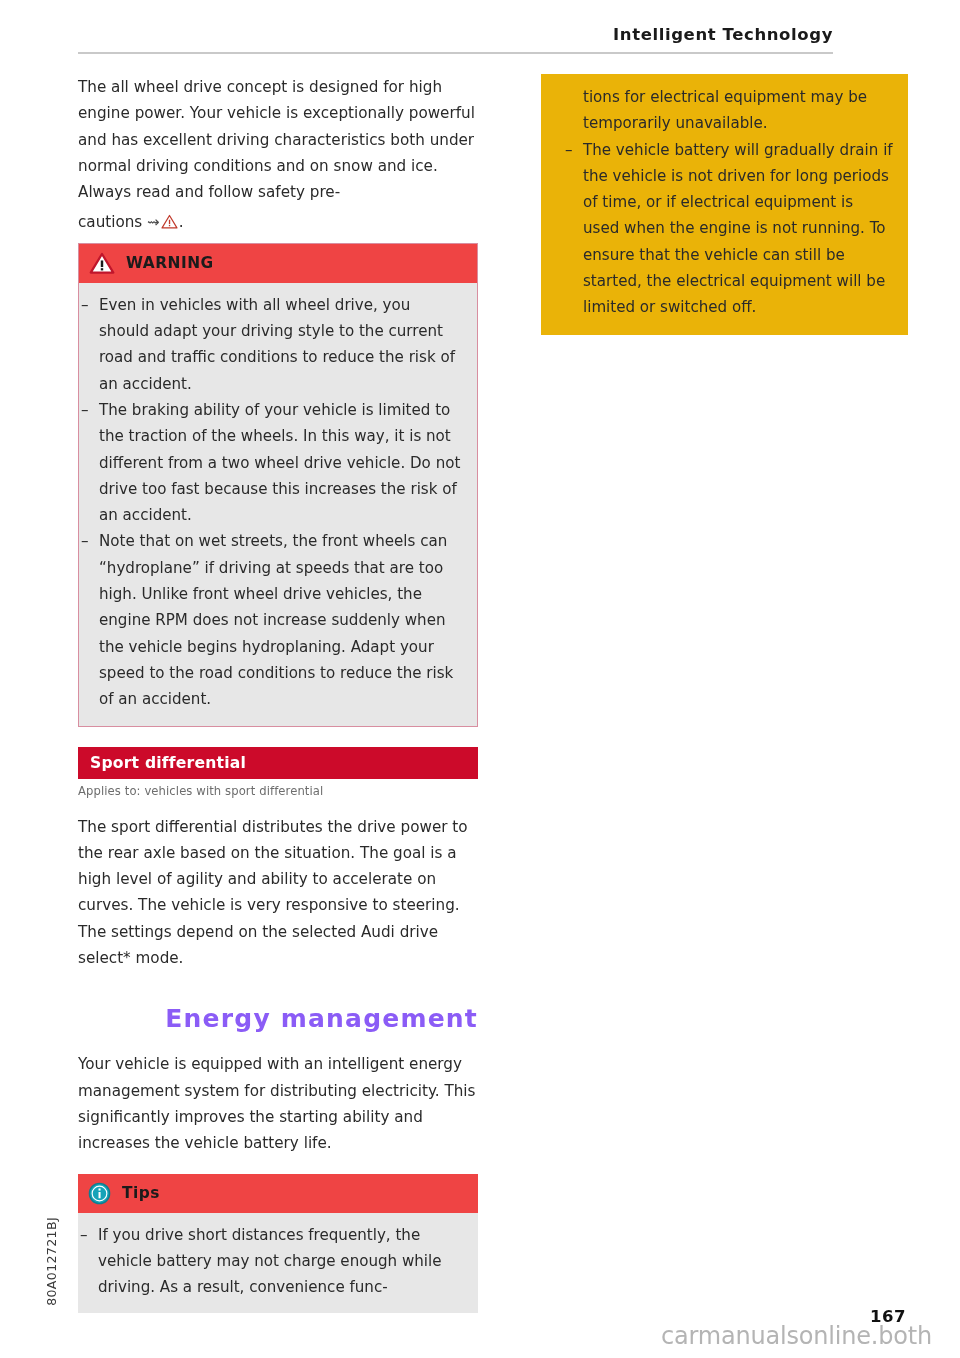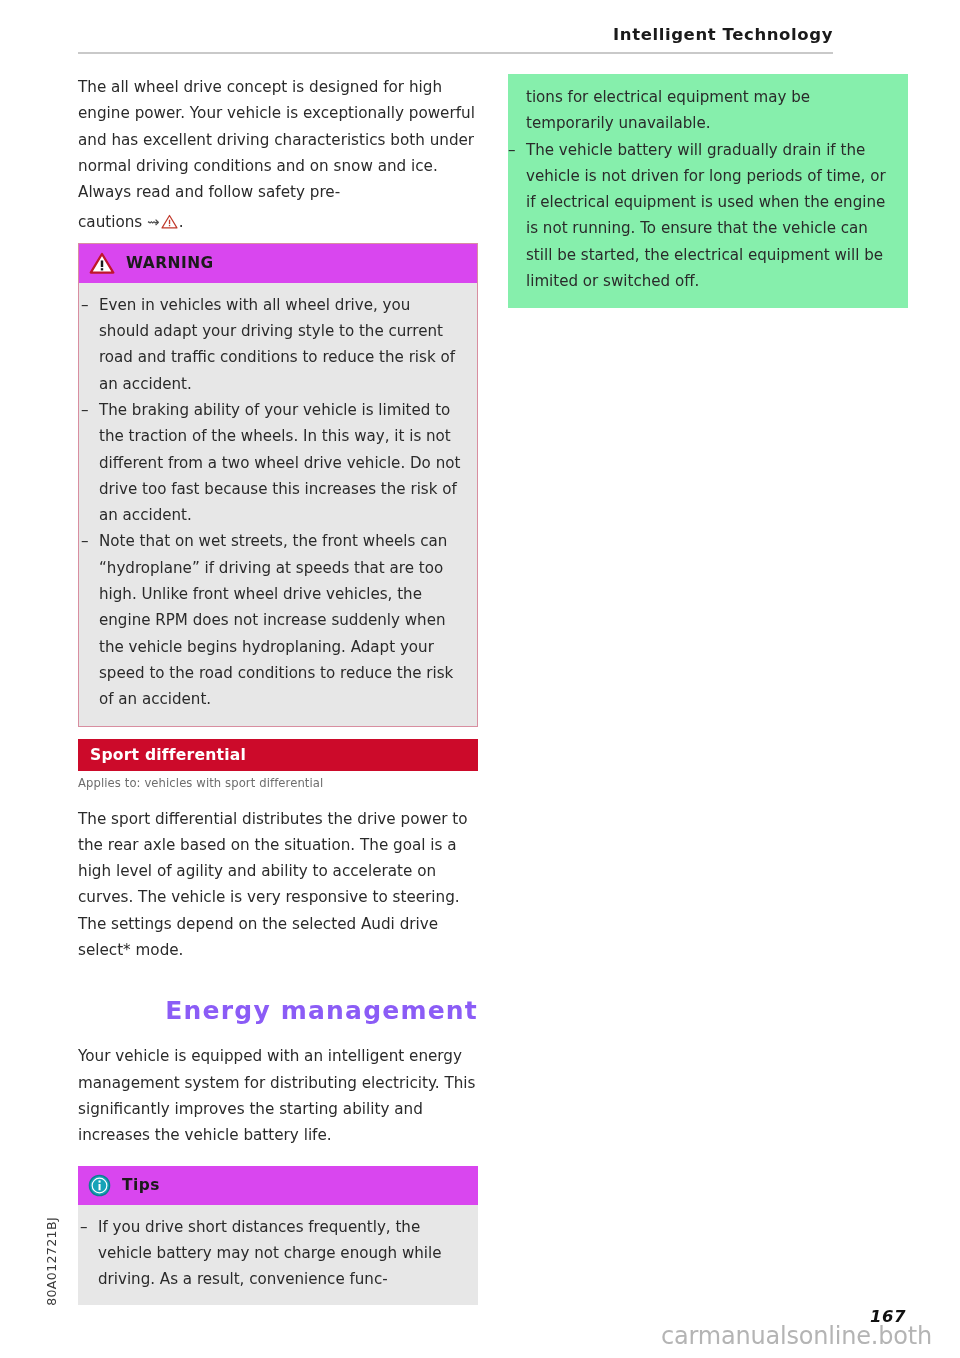--- a/index.html
+++ b/index.html
@@ -66,21 +66,21 @@
 
   
   .note-box {
     margin: 7px 0 0 0;
     background: #e7e7e7;
   }
   .note-box.warning {
     border: 1.5px solid #d88ea0;
   }
   .note-head {
-    background: #d946ef;
+    background: #ef4444;
     display: flex;
     align-items: center;
     gap: 11px;
     padding: 8px 12px 8px 10px;
   }
   .note-head-title {
     font-size: 15.4px;
     font-weight: bold;
     letter-spacing: 0.5px;
     color: #1b1b1b;
@@ -104,22 +104,23 @@
   ul.note-list li::before {
     content: "\2013";
     position: absolute;
     left: 0;
     top: 0;
     color: #2a2a2a;
   }
 
   
   .cont-box {
-    background: #86efac;
-    padding: 10px 14px 14px 0;
+    background: #eab308;
+    padding: 10px 14px 14px 24px;
+    margin-left: 33px;
   }
   .cont-box p.run-on {
     margin: 0;
     padding-left: 18px;
     font-size: 15.1px;
     line-height: 26.3px;
     color: #2a2a2a;
   }
 
   
@@ -137,21 +138,21 @@
   }
   .icon-inline-tri {
     width: 17px;
     height: 15px;
     vertical-align: -2px;
     margin: 0 1px;
   }
 
   
   .section-banner {
-    margin: 12px 0 0 0;
+    margin: 20px 0 0 0;
     background: #cc0a2a;
     padding: 6px 18px 7px 12px;
   }
   .section-banner-title {
     color: #ffffff;
     font-size: 15.6px;
     font-weight: bold;
     letter-spacing: 0.2px;
   }
   .applies-to {
@@ -187,21 +188,20 @@
 
   
   .page-number {
     position: absolute;
     right: 54px;
     bottom: 32px;
     font-size: 16.5px;
     font-weight: bold;
     letter-spacing: 0.5px;
     color: #111111;
-    font-style: italic;
   }
   .watermark {
     position: absolute;
     right: 28px;
     bottom: 8px;
     font-size: 24px;
     color: #b4b4b4;
     letter-spacing: -0.2px;
     white-space: nowrap;
     font-family: "DejaVu Sans", "Liberation Sans", sans-serif;

